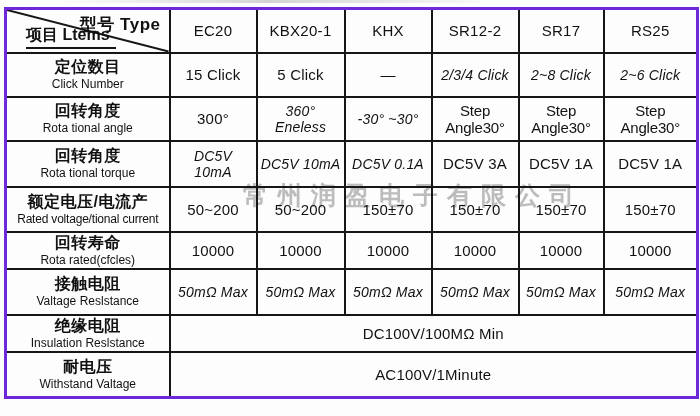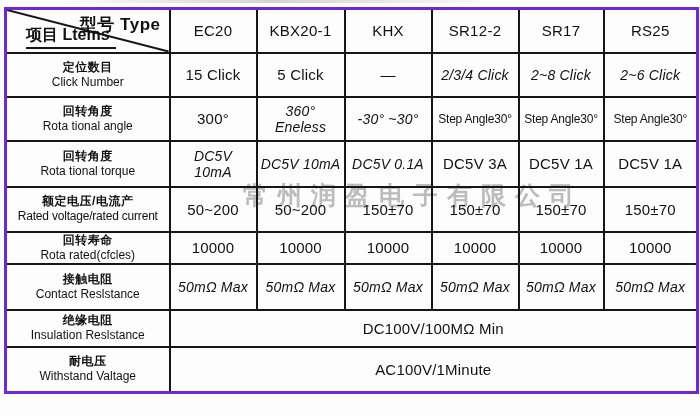--- a/index.html
+++ b/index.html
@@ -48,25 +48,25 @@
     font-size:17px;font-weight:bold;letter-spacing:.5px;
   }
   .corner .bl{
     position:absolute;left:19px;bottom:3px;
     font-size:16px;font-weight:bold;
     border-bottom:2px solid #161616;
     padding:0 6px 1px 0;
   }
   .colhead{font-size:15px;font-weight:normal;letter-spacing:.3px;}
   td.rowlabel{text-align:left;padding-left:4px;line-height:1.25;}
-  .zh{font-size:12px;font-weight:bold;display:block;letter-spacing:.5px;}
+  .zh{font-size:16px;font-weight:bold;display:block;letter-spacing:.5px;}
   .en{font-size:12px;display:block;}
   .en.cond{font-size:12px;letter-spacing:-.2px;}
   .v{font-size:15px;letter-spacing:.2px;margin-left:24px;}
-  .v.small{font-size:12px;letter-spacing:-.2px;}
+  .v.small{font-size:15px;letter-spacing:-.2px;}
   .v.mid{font-size:14px;font-style:italic;}
 </style>
 </head>
 <body>
 
 <div id="canvas">
   <div class="scan-smudge"></div>
 
   <div class="watermark">常州润盈电子有限公司</div>
 
@@ -133,21 +133,21 @@
       <td class="v mid">DC5V 10mA</td>
       <td class="v mid">DC5V 0.1A</td>
       <td class="v">DC5V 3A</td>
       <td class="v">DC5V 1A</td>
       <td class="v">DC5V 1A</td>
     </tr>
 
     <tr style="height:45px">
       <td class="rowlabel">
         <span class="zh">额定电压/电流产</span>
-        <span class="en cond">Rated voltage/rated current</span>
+        <span class="en cond">Rated voltage/tional current</span>
       </td>
       <td class="v">50~200</td>
       <td class="v">50~200</td>
       <td class="v">150±70</td>
       <td class="v">150±70</td>
       <td class="v">150±70</td>
       <td class="v">150±70</td>
     </tr>
 
     <tr style="height:26px">
@@ -159,21 +159,21 @@
       <td class="v">10000</td>
       <td class="v">10000</td>
       <td class="v">10000</td>
       <td class="v">10000</td>
       <td class="v">10000</td>
     </tr>
 
     <tr style="height:46px">
       <td class="rowlabel">
         <span class="zh">接触电阻</span>
-        <span class="en">Contact Reslstance</span>
+        <span class="en">Valtage Reslstance</span>
       </td>
       <td class="v mid">50mΩ Max</td>
       <td class="v mid">50mΩ Max</td>
       <td class="v mid">50mΩ Max</td>
       <td class="v mid">50mΩ Max</td>
       <td class="v mid">50mΩ Max</td>
       <td class="v mid">50mΩ Max</td>
     </tr>
 
     <tr style="height:37px">

